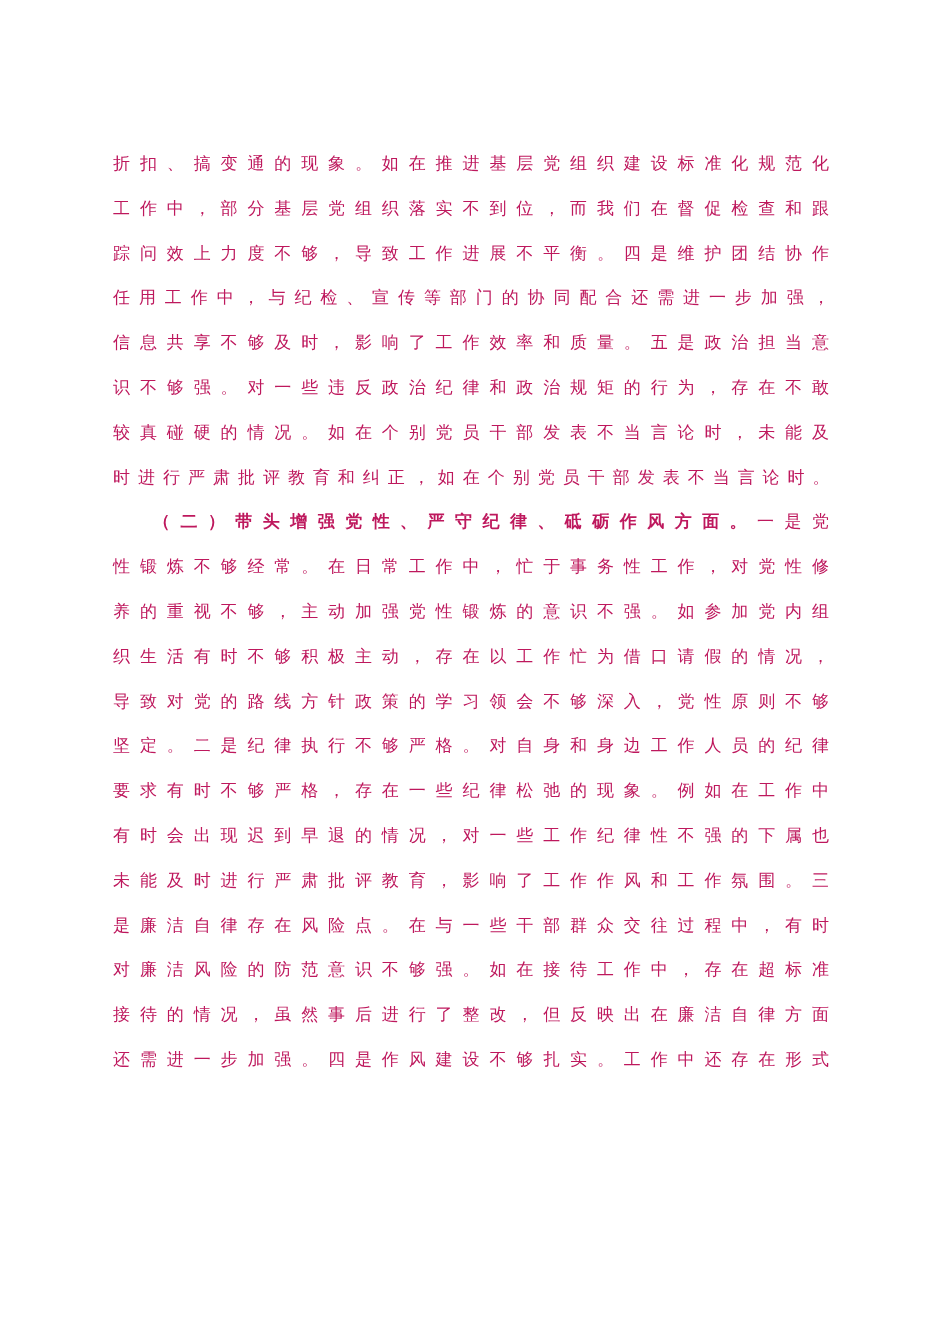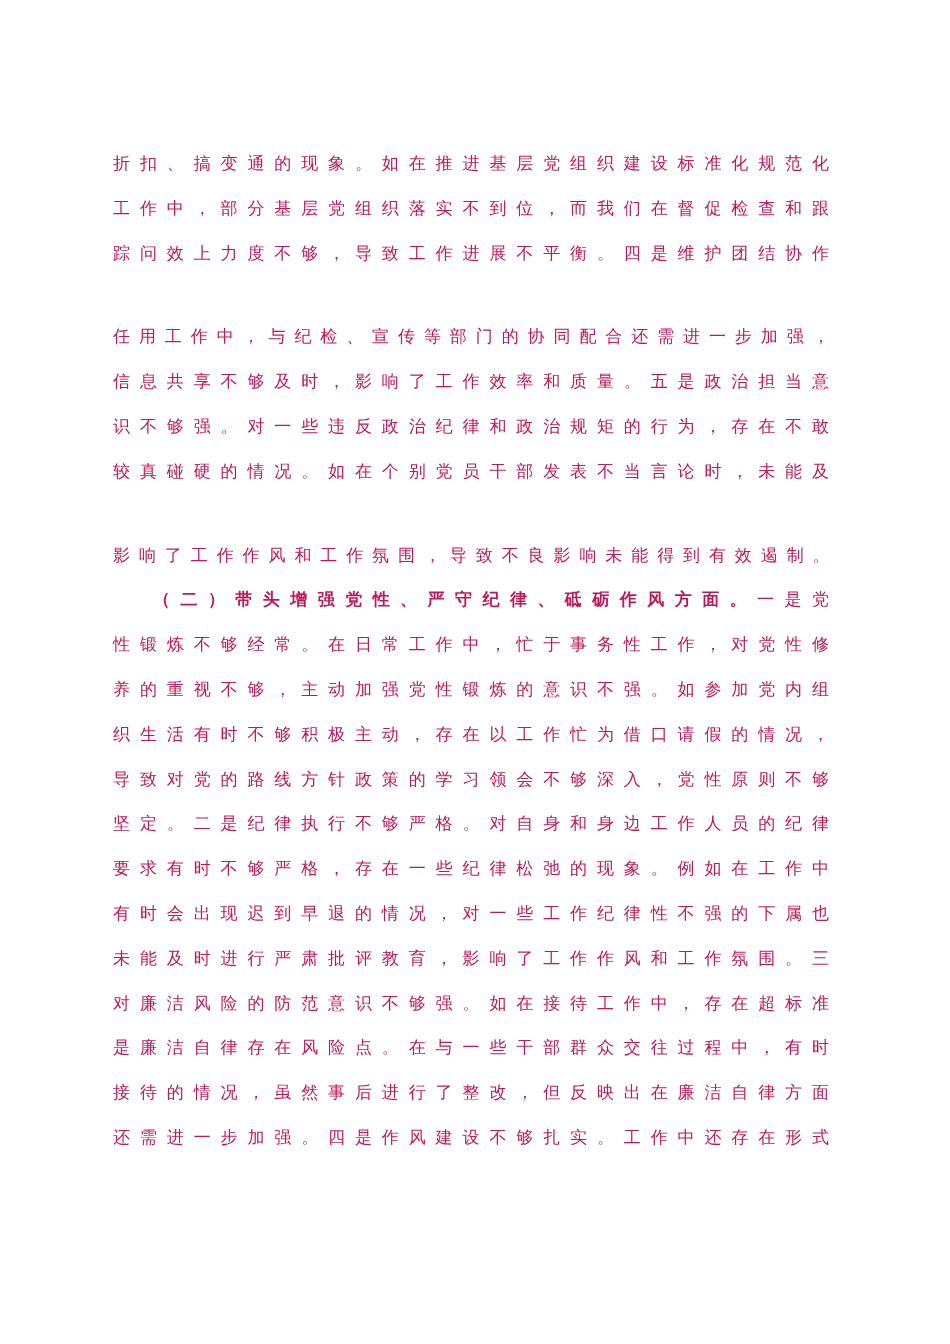--- a/index.html
+++ b/index.html
@@ -29,47 +29,46 @@
     text-align: justify;
     text-align-last: justify;
     text-justify: inter-character;
     overflow: visible;
   }
   .line.indent {
     padding-left: 40px;
   }
   .line.tight {
     letter-spacing: -0.6px;
-    margin-top: 39px;
   }
   .bold-head {
     font-weight: bold;
     font-family: Liberation Serif, serif;
   }
 </style>
 </head>
 <body>
 
 <div class="page">
   <div class="text-block" id="textBlock">
       <div class="line">折扣、搞变通的现象。如在推进基层党组织建设标准化规范化</div>
       <div class="line">工作中，部分基层党组织落实不到位，而我们在督促检查和跟</div>
       <div class="line">踪问效上力度不够，导致工作进展不平衡。四是维护团结协作</div>
       <div class="line tight">任用工作中，与纪检、宣传等部门的协同配合还需进一步加强，</div>
       <div class="line">信息共享不够及时，影响了工作效率和质量。五是政治担当意</div>
       <div class="line">识不够强。对一些违反政治纪律和政治规矩的行为，存在不敢</div>
       <div class="line">较真碰硬的情况。如在个别党员干部发表不当言论时，未能及</div>
-      <div class="line tight">影响了工作作风和工作氛围，导致不良影响未能得到有效遏制。</div>
+      <div class="line tight">时进行严肃批评教育和纠正，如在个别党员干部发表不当言论时。</div>
       <div class="line indent"><span class="bold-head">（二）带头增强党性、严守纪律、砥砺作风方面。</span>一是党</div>
       <div class="line">性锻炼不够经常。在日常工作中，忙于事务性工作，对党性修</div>
       <div class="line">养的重视不够，主动加强党性锻炼的意识不强。如参加党内组</div>
       <div class="line">织生活有时不够积极主动，存在以工作忙为借口请假的情况，</div>
       <div class="line">导致对党的路线方针政策的学习领会不够深入，党性原则不够</div>
       <div class="line">坚定。二是纪律执行不够严格。对自身和身边工作人员的纪律</div>
       <div class="line">要求有时不够严格，存在一些纪律松弛的现象。例如在工作中</div>
       <div class="line">有时会出现迟到早退的情况，对一些工作纪律性不强的下属也</div>
       <div class="line">未能及时进行严肃批评教育，影响了工作作风和工作氛围。三</div>
+      <div class="line">是廉洁自律存在风险点。在与一些干部群众交往过程中，有时</div>
       <div class="line">对廉洁风险的防范意识不够强。如在接待工作中，存在超标准</div>
-      <div class="line">是廉洁自律存在风险点。在与一些干部群众交往过程中，有时</div>
       <div class="line">接待的情况，虽然事后进行了整改，但反映出在廉洁自律方面</div>
       <div class="line">还需进一步加强。四是作风建设不够扎实。工作中还存在形式</div>
     </div>
 </div>
 
 </body></html>

